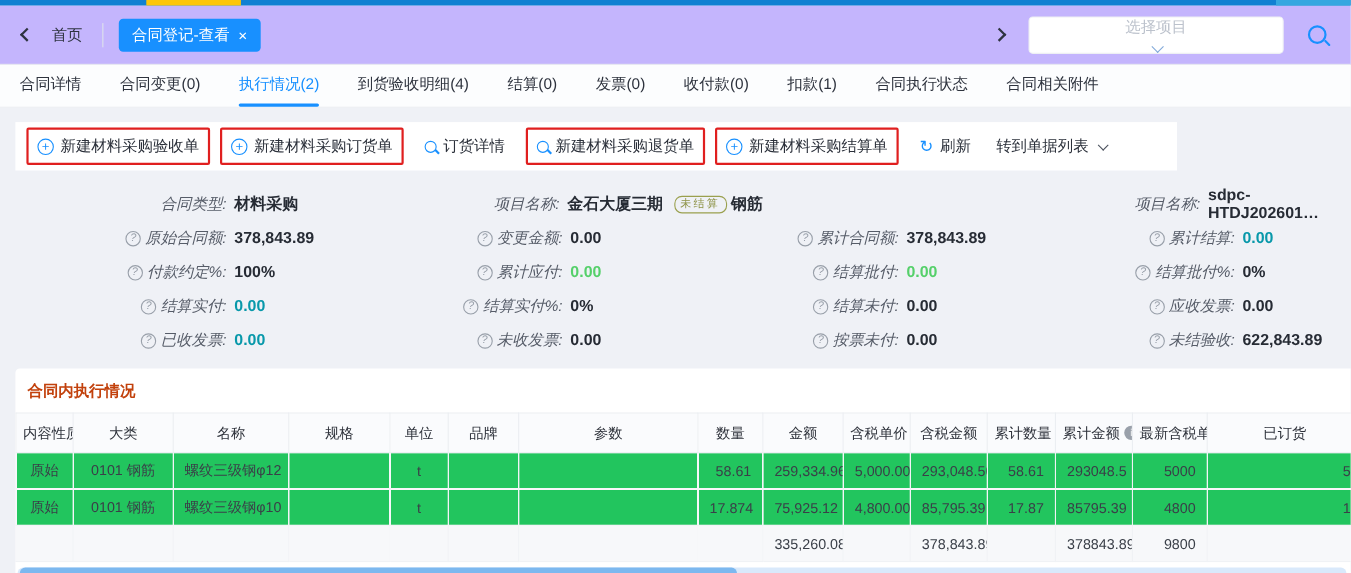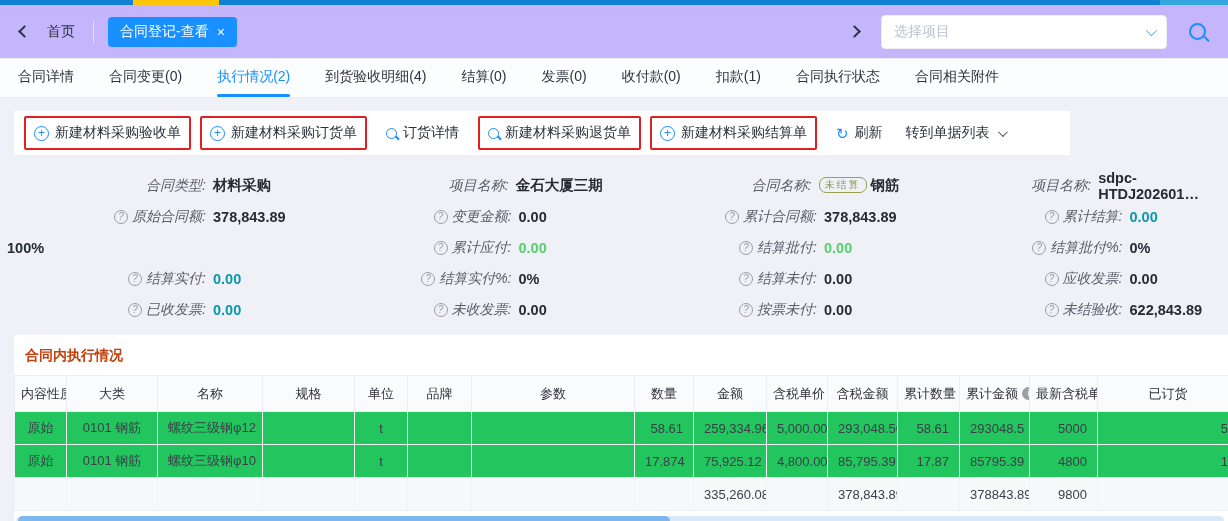--- a/index.html
+++ b/index.html
@@ -22,22 +22,22 @@
   .chev-right { transform:rotate(-135deg); }
   .home-label { font-size:14px; color:#2e3340; margin:0 18px 0 18px; cursor:pointer; }
   .vdiv { width:1px; height:22px; background:#dfe3ea; margin-right:14px; }
   .win-tab {
     background:#1890ff; color:#fff; font-size:14px; border-radius:4px;
     padding:6px 12px; display:flex; align-items:center; gap:8px; cursor:pointer;
   }
   .ico-close::before { content:"×"; font-size:14px; color:#fff; }
   .header-right { margin-left:auto; display:flex; align-items:center; gap:22px; }
   .project-select {
-    width:286px; height:34px; background:#fff; border:1px solid #eef0f4; border-radius:4px;
-    display:flex; align-items:center; padding:0 12px; cursor:pointer;
+    width:232px; height:34px; background:#fff; border:1px solid #eef0f4; border-radius:4px;
+    display:flex; align-items:center; padding:0 12px; cursor:pointer;flex-direction:column;
   }
   .project-placeholder { font-size:14px; color:#bcc2cc; flex:1; }
   .sel-caret { display:inline-block; width:8px; height:8px; border-right:1.5px solid #7fa8d8; border-bottom:1.5px solid #7fa8d8; transform:rotate(45deg) translateY(-2px); }
   .ico-search-lg { position:relative; width:17px; height:17px; border:2.4px solid #1890ff; border-radius:50%; display:inline-block; }
   .ico-search-lg::after { content:""; position:absolute; width:7px; height:2.4px; background:#1890ff; right:-6px; bottom:-2px; transform:rotate(45deg); border-radius:2px; }
   
   .nav { background:#fcfdfe; border-bottom:1px solid #ebedf2; display:flex; gap:31px; padding:0 16px; }
   .nav-item { position:relative; padding:9px 2px 11px; font-size:14px; color:#2e333e; cursor:pointer; white-space:nowrap; }
   .nav-item.active { color:#1890ff; }
   .nav-item.active::after { content:""; position:absolute; left:2px; right:2px; bottom:0; height:3px; border-radius:2px; background:#1890ff; }
@@ -159,23 +159,20 @@
         </span>
       <span class="val">材料采购</span>
     </div>
     <div class="cell">
       <span class="lblwrap">
           <span class="lbl">项目名称:</span>
         </span>
       <span class="val">金石大厦三期</span>
     </div>
     <div class="cell">
-      <span class="lblwrap">
-          <span class="lbl">合同名称:</span>
-        </span>
       <span class="val"><span class="badge">未结算</span><span>钢筋</span></span>
     </div>
     <div class="cell">
       <span class="lblwrap">
           <span class="lbl">项目名称:</span>
         </span>
       <span class="val">sdpc-HTDJ202601…</span>
     </div>
   </div>
   <div class="info-row">
@@ -203,20 +200,24 @@
     <div class="cell">
       <span class="lblwrap">
           <span class="ico-help"></span>
           <span class="lbl">累计结算:</span>
         </span>
       <span class="val teal">0.00</span>
     </div>
   </div>
   <div class="info-row">
     <div class="cell">
+      <span class="lblwrap">
+          <span class="ico-help"></span>
+          <span class="lbl">付款约定%:</span>
+        </span>
       <span class="val">100%</span>
     </div>
     <div class="cell">
       <span class="lblwrap">
           <span class="ico-help"></span>
           <span class="lbl">累计应付:</span>
         </span>
       <span class="val green">0.00</span>
     </div>
     <div class="cell">

